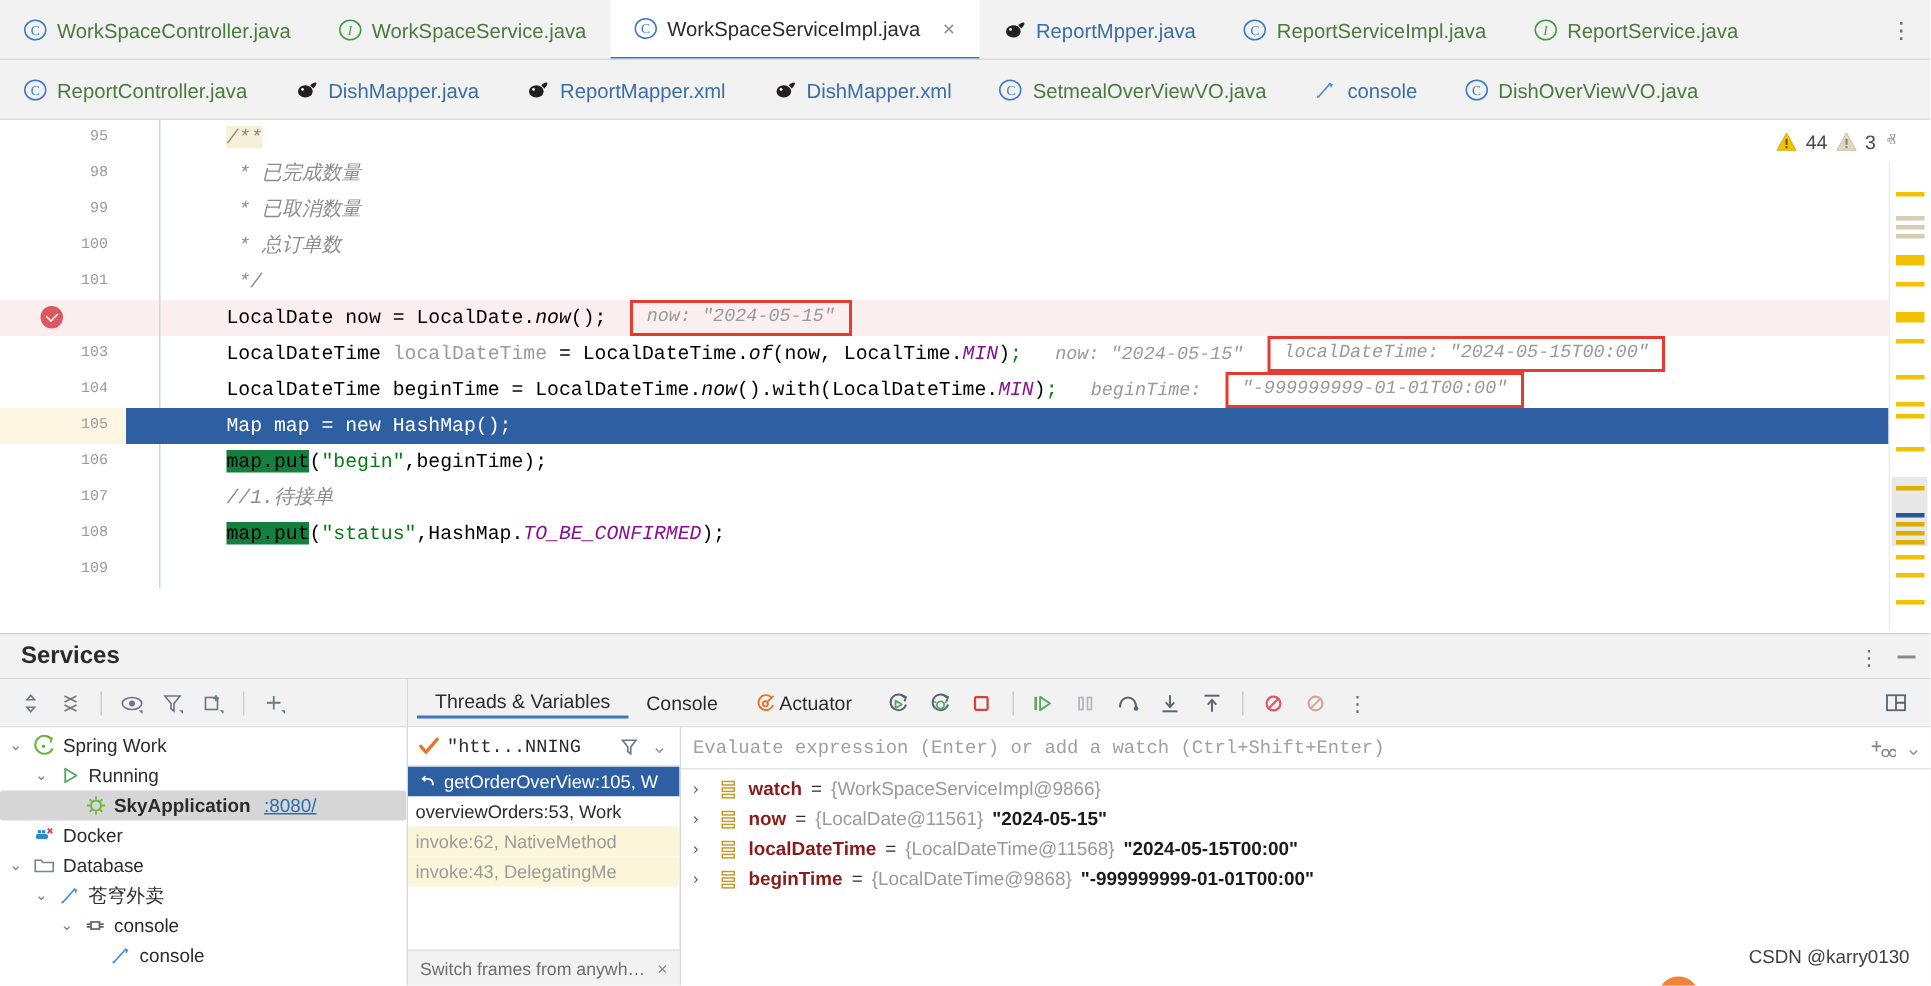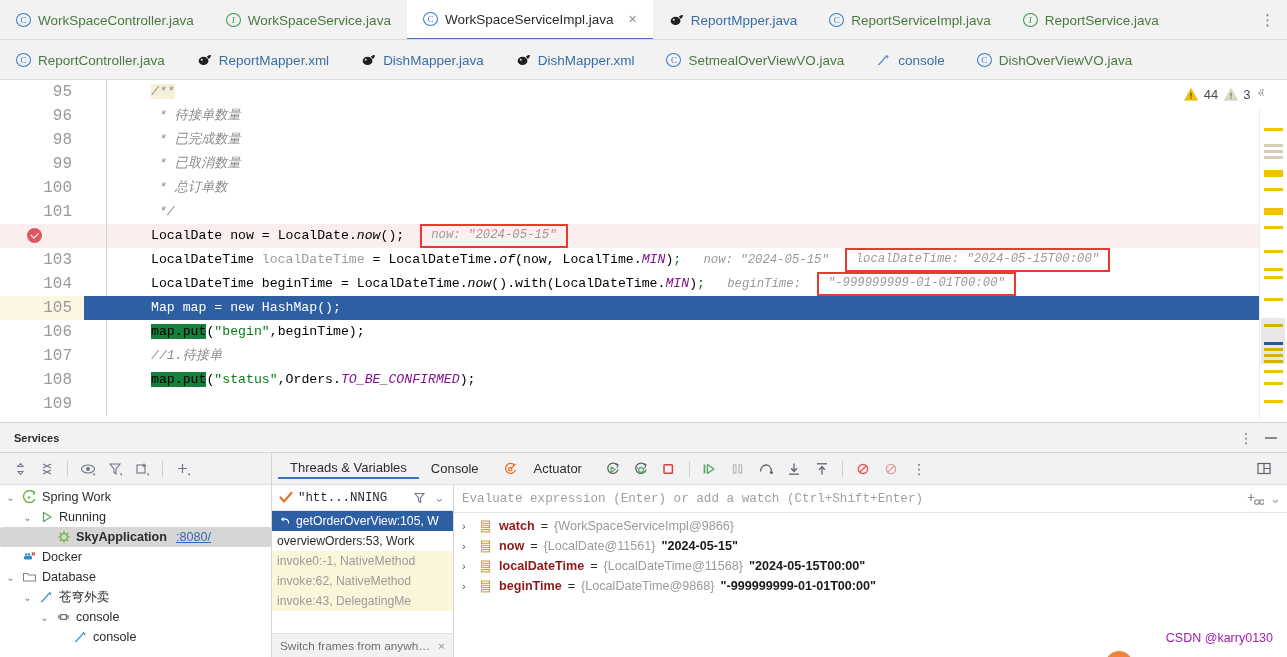--- a/index.html
+++ b/index.html
@@ -72,21 +72,21 @@
   }
   .code-line {
     position: relative;
     height: 24px; line-height: 24px;
     display: flex; align-items: center;
     white-space: pre;
   }
   .gutter {
     width: 84px; flex: 0 0 84px;
     text-align: right; padding-right: 12px;
-    color: #999999; font-size: 16px;
+    color: #999999; font-size: 10px;
     font-family: "Liberation Mono", monospace;
     position: relative;
   }
   .fold-col { width: 22px; flex: 0 0 22px; }
   .bar-col  { width: 1px; flex: 0 0 1px; background: #c9d6e8; align-self: stretch; }
   .code-text { padding-left: 44px; flex: 1; min-width: 0; }
 
   .line-breakpoint .gutter { color: transparent; }
   .bp-dot {
     position: absolute; right: 42px; top: 4px;
@@ -164,21 +164,21 @@
     background: #f2f2f2; border-top: 1px solid #d0d0d0;
     display: flex; flex-direction: column;
   }
   .svc-head {
     height: 30px; flex: 0 0 30px;
     display: flex; align-items: center;
     padding: 0 10px 0 14px;
     background: #f2f2f2;
     border-bottom: 1px solid #d6d6d6;
   }
-  .svc-title { font-size: 11px; font-weight: 700; color: #2b2b2b; }
+  .svc-title { font-size: 16px; font-weight: 700; color: #2b2b2b; }
   .svc-head-right { margin-left: auto; display: flex; align-items: center; gap: 12px; }
   .kebab { color: #6e6e6e; font-size: 14px; line-height: 1; letter-spacing: 0; cursor: pointer; }
   .minimize-dash { width: 12px; height: 2px; background: #8a8a8a; display: inline-block; }
 
   .svc-body { flex: 1; display: flex; min-height: 0; }
 
   
   .tree-col {
     width: 272px; flex: 0 0 272px;
     background: #ffffff; display: flex; flex-direction: column;
@@ -210,21 +210,21 @@
     height: 32px; flex: 0 0 32px;
     display: flex; align-items: center;
     background: #f2f2f2; border-bottom: 1px solid #e0e0e0;
     padding-left: 6px;
   }
   .dtab {
     height: 20px; display: flex; align-items: center; padding: 0 12px;
     font-size: 13px; color: #2b2b2b; cursor: pointer; white-space: nowrap;
   }
   .dtab.active { border-bottom: 2px solid #3d74c4; font-weight: 400; }
-  .dtab-actuator { display: flex; align-items: center; gap: 16px; }
+  .dtab-actuator { display: flex; align-items: center; gap: 2px; }
   .dbg-tools { display: flex; align-items: center; gap: 2px; margin-left: 6px; }
   .dt-btn { width: 26px; height: 26px; display: flex; align-items: center;
             justify-content: center; cursor: pointer; }
   .dt-sep { width: 1px; height: 16px; background: #cfcfcf; margin: 0 5px; }
   .dbg-tabs-right { margin-left: auto; display: flex; align-items: center; padding-right: 10px; }
 
   .dbg-body { flex: 1; display: flex; min-height: 0; }
 
   
   .frames {
@@ -270,21 +270,21 @@
     padding-left: 8px; font-size: 12.6px; white-space: nowrap;
   }
   .var-arrow { color: #5a5a5a; font-size: 11px; width: 10px; }
   .var-name { color: #8b1a1a; font-weight: 600; }
   .var-eq { color: #2b2b2b; }
   .var-type { color: #9a9a9a; }
   .var-val { color: #1a1a1a; font-weight: 700; }
 
   .watermark {
     position: absolute; right: 14px; bottom: 12px;
-    font-size: 12.5px; color: #a21caf;
+    font-size: 12.5px; color: #404040;
     font-family: "Liberation Sans", sans-serif;
   }
   .bottom-orange {
     position: absolute; left: 1106px; bottom: -6px;
     width: 26px; height: 12px; background: #f0833a;
     border-radius: 50% 50% 0 0 / 100% 100% 0 0;
   }
 </style>
 </head>
 <body>
@@ -332,31 +332,31 @@
         <span class="lbl">ReportController.java</span>
       </div>
       <div class="tab blue">
         <span class="ico">
           <svg width="16" height="14" viewBox="0 0 16 14">
             <ellipse cx="7" cy="8" rx="5.2" ry="4.4" fill="#231f20"></ellipse>
             <path d="M10.5 3.6c1.6-1.6 3.6-2.3 4.2-1.7.6.6-.3 2.4-2 4" fill="#231f20"></path>
             <circle cx="5" cy="6.6" r="1" fill="#fff"></circle>
           </svg>
         </span>
-        <span class="lbl">ReportMapper.xml</span>
+        <span class="lbl">DishMapper.java</span>
       </div>
       <div class="tab blue">
         <span class="ico">
           <svg width="16" height="14" viewBox="0 0 16 14">
             <ellipse cx="7" cy="8" rx="5.2" ry="4.4" fill="#231f20"></ellipse>
             <path d="M10.5 3.6c1.6-1.6 3.6-2.3 4.2-1.7.6.6-.3 2.4-2 4" fill="#231f20"></path>
             <circle cx="5" cy="6.6" r="1" fill="#fff"></circle>
           </svg>
         </span>
-        <span class="lbl">DishMapper.java</span>
+        <span class="lbl">ReportMapper.xml</span>
       </div>
       <div class="tab blue">
         <span class="ico">
           <svg width="16" height="14" viewBox="0 0 16 14">
             <ellipse cx="7" cy="8" rx="5.2" ry="4.4" fill="#231f20"></ellipse>
             <path d="M10.5 3.6c1.6-1.6 3.6-2.3 4.2-1.7.6.6-.3 2.4-2 4" fill="#231f20"></path>
             <circle cx="5" cy="6.6" r="1" fill="#fff"></circle>
           </svg>
         </span>
         <span class="lbl">DishMapper.xml</span>
@@ -377,32 +377,31 @@
       </div>
       <div class="tab">
         <span class="ico ico-class">C</span>
         <span class="lbl">DishOverViewVO.java</span>
       </div>
     </div>
 
   <div class="editor">
     <div id="code-area">
         <div class="code-line"><div class="gutter">95</div><div class="fold-col"></div><div class="bar-col"></div><div class="code-text"><span class="cmt-doc doc-hl">/**</span></div></div>
-        <div class="code-line"><div class="gutter">96</div><div class="fold-col"></div><div class="bar-col"></div><div class="code-text"><span class="cmt-doc"> * 待接单数量</span></div></div>
         <div class="code-line"><div class="gutter">98</div><div class="fold-col"></div><div class="bar-col"></div><div class="code-text"><span class="cmt-doc"> * 已完成数量</span></div></div>
         <div class="code-line"><div class="gutter">99</div><div class="fold-col"></div><div class="bar-col"></div><div class="code-text"><span class="cmt-doc"> * 已取消数量</span></div></div>
         <div class="code-line"><div class="gutter">100</div><div class="fold-col"></div><div class="bar-col"></div><div class="code-text"><span class="cmt-doc"> * 总订单数</span></div></div>
         <div class="code-line"><div class="gutter">101</div><div class="fold-col"></div><div class="bar-col"></div><div class="code-text"><span class="cmt-doc"> */</span></div></div>
         <div class="code-line row-bp line-breakpoint"><div class="gutter">102<span class="bp-dot"></span></div><div class="fold-col"></div><div class="bar-col"></div><div class="code-text"><span class="cls">LocalDate</span><span class="cls"> now = </span><span class="cls">LocalDate</span><span class="cls">.</span><span class="mth">now</span><span class="cls">();</span><span>  </span><span class="hint hint-box">now: "2024-05-15"</span></div></div>
         <div class="code-line"><div class="gutter">103</div><div class="fold-col"></div><div class="bar-col"></div><div class="code-text"><span class="cls">LocalDateTime </span><span class="localvar">localDateTime</span><span class="cls"> = LocalDateTime.</span><span class="mth">of</span><span class="cls">(now, LocalTime.</span><span class="stat-const">MIN</span><span class="cls">)</span><span class="str">;</span><span class="hint">   now: "2024-05-15"</span><span>  </span><span class="hint hint-box plain">localDateTime: "2024-05-15T00:00"</span></div></div>
         <div class="code-line"><div class="gutter">104</div><div class="fold-col"></div><div class="bar-col"></div><div class="code-text"><span class="cls">LocalDateTime beginTime = LocalDateTime.</span><span class="mth">now</span><span class="cls">().with(LocalDateTime.</span><span class="stat-const">MIN</span><span class="cls">)</span><span class="str">;</span><span class="hint">   beginTime:</span><span>  </span><span class="hint hint-box plain">"-999999999-01-01T00:00"</span></div></div>
         <div class="code-line row-current"><div class="sel-band"></div><div class="gutter">105</div><div class="fold-col"></div><div class="bar-col"></div><div class="code-text"><span class="wht">Map map = </span><span class="wht">new</span><span class="wht"> HashMap();</span></div></div>
         <div class="code-line"><div class="gutter">106</div><div class="fold-col"></div><div class="bar-col"></div><div class="code-text"><span class="cls hl-ident">map.put</span><span class="cls">(</span><span class="str">"begin"</span><span class="cls">,beginTime);</span></div></div>
         <div class="code-line"><div class="gutter">107</div><div class="fold-col"></div><div class="bar-col"></div><div class="code-text"><span class="cmt">//1.待接单</span></div></div>
-        <div class="code-line"><div class="gutter">108</div><div class="fold-col"></div><div class="bar-col"></div><div class="code-text"><span class="cls hl-ident">map.put</span><span class="cls">(</span><span class="str">"status"</span><span class="cls">,Orders.</span><span class="stat-const">TO_BE_CONFIRMED</span><span class="cls">);</span></div></div>
+        <div class="code-line"><div class="gutter">108</div><div class="fold-col"></div><div class="bar-col"></div><div class="code-text"><span class="cls hl-ident">map.put</span><span class="cls">(</span><span class="str">"status"</span><span class="cls">,HashMap.</span><span class="stat-const">TO_BE_CONFIRMED</span><span class="cls">);</span></div></div>
         <div class="code-line"><div class="gutter">109</div><div class="fold-col"></div><div class="bar-col"></div><div class="code-text"></div></div>
       </div>
 
     <div class="editor-warnbar">
       <span class="ico">
         <svg class="warn-tri" viewBox="0 0 14 13">
             <path d="M7 0.6 13.4 12.2 0.6 12.2Z" fill="#f2c200" stroke="#d8ab00" stroke-width="0.6"></path>
             <rect x="6.3" y="4.6" width="1.4" height="4" fill="#6b5500"></rect>
             <rect x="6.3" y="9.4" width="1.4" height="1.4" fill="#6b5500"></rect>
           </svg>
@@ -708,23 +707,20 @@
                   <span class="ico">
                     <svg width="12" height="12" viewBox="0 0 12 12">
                       <path d="M9.5 8.5A3.4 3.4 0 0 0 6 4.2H3" fill="none" stroke="#ffffff" stroke-width="1.2"></path>
                       <path d="M4.6 2.6 2.8 4.2l1.8 1.6" fill="none" stroke="#ffffff" stroke-width="1.2"></path>
                     </svg>
                   </span>
                   <span>getOrderOverView:105, W</span>
                 </div>
                 <div class="frame plain">
                   <span>overviewOrders:53, Work</span>
-                </div>
-                <div class="frame lib">
-                  <span>invoke0:-1, NativeMethod</span>
                 </div>
                 <div class="frame lib">
                   <span>invoke:62, NativeMethod</span>
                 </div>
                 <div class="frame lib">
                   <span>invoke:43, DelegatingMe</span>
                 </div>
               </div>
             <div class="frames-foot">
               <span>Switch frames from anywh…</span>

